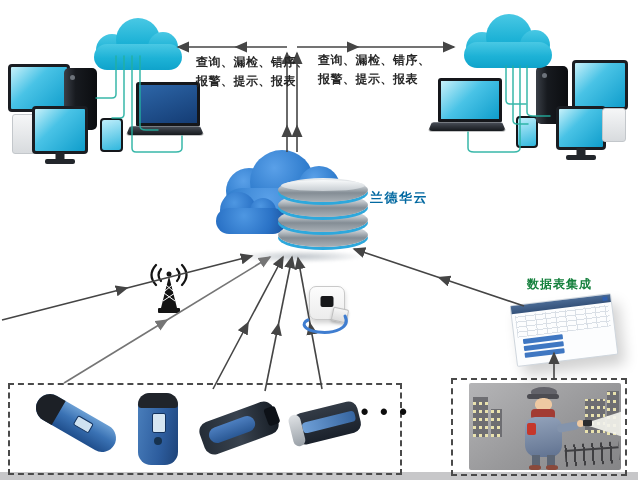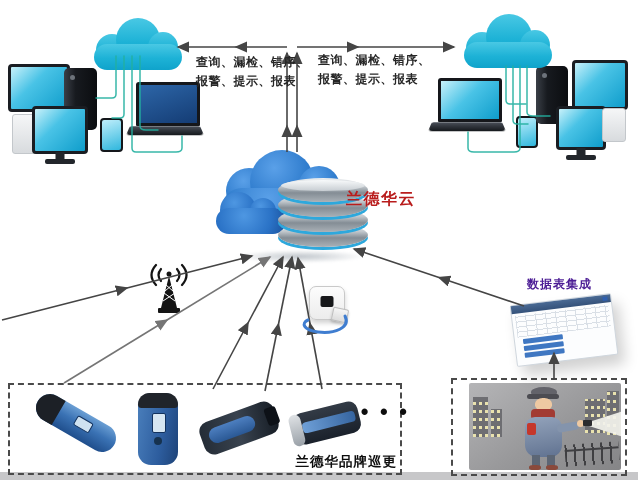--- a/index.html
+++ b/index.html
@@ -2,22 +2,22 @@
 <html><head>
 <meta charset="utf-8">
 <style>
   html,body{margin:0;padding:0;background:#fff;}
   .stage{position:relative;width:638px;height:480px;background:#fff;overflow:hidden;
          font-family:Liberation Mono, monospace;padding-left:23px;}
   .abs{position:absolute;}
 
   
   .svc{font-size:12px;font-weight:bold;color:#262626;line-height:19px;letter-spacing:.5px;white-space:nowrap;}
-  .cloudlbl{font-size:16px;font-weight:bold;color:#b91c1c;letter-spacing:1.5px;white-space:nowrap;}
-  .intlbl{font-size:12px;font-weight:bold;color:#4c1d95;letter-spacing:1px;white-space:nowrap;}
+  .cloudlbl{font-size:13px;font-weight:bold;color:#0369a1;letter-spacing:1.5px;white-space:nowrap;margin-left:24px;}
+  .intlbl{font-size:12px;font-weight:bold;color:#15803d;letter-spacing:1px;white-space:nowrap;}
   .boxlbl{font-size:13.5px;font-weight:bold;color:#0d0d0d;letter-spacing:1px;white-space:nowrap;}
   .dots{font-size:22px;font-weight:bold;color:#0d0d0d;letter-spacing:6px;white-space:nowrap;}
 
   
   .puff{position:absolute;border-radius:50%;}
   .cbase{position:absolute;border-radius:999px;}
   .cyan-fill{background:linear-gradient(180deg,#49c8e4 0%,#1db2d6 55%,#0fa3cb 100%);}
   .blue-fill{background:radial-gradient(circle at 38% 28%,#5aa0e8 0%,#2f7ccd 55%,#1f5fae 95%);}
   .blue-fill2{background:radial-gradient(circle at 40% 30%,#4e97e2 0%,#2a72c6 60%,#1b54a0 95%);}
 
@@ -244,21 +244,20 @@
     </div>
 
     <div class="abs" style="left:278px;top:12px;width:78px;height:54px;">
       <div class="devbody" style="left:6px;top:10px;width:66px;height:32px;border-radius:9px;transform:rotate(-14deg);
            background:linear-gradient(180deg,#333b46 0%,#1a212b 100%);">
         <div class="abs" style="left:8px;top:10px;width:54px;height:11px;border-radius:4px;background:linear-gradient(90deg,#6fa0d8,#35649f);"></div>
         <div class="abs" style="left:-4px;top:0;width:12px;height:32px;border-radius:6px;background:linear-gradient(#dfe2e5,#9aa1a8);"></div>
       </div>
     </div>
     <div class="abs dots" style="left:348px;top:16px;">•••</div>
-    <div class="abs boxlbl" style="right:3px;bottom:2px;">兰德华品牌巡更</div>
   </div>
 
   <div class="dashedbox" style="left:451px;top:378px;width:172px;height:94px;z-index:1">
     <div class="scene" style="left:16px;top:3px;width:152px;height:87px;">
       <div class="bld" style="left:4px;top:14px;width:15px;height:40px;"></div>
       <div class="bld" style="left:22px;top:26px;width:11px;height:28px;"></div>
       <div class="bld" style="left:116px;top:16px;width:20px;height:34px;"></div>
       <div class="bld" style="left:138px;top:8px;width:12px;height:44px;"></div>
       <div class="fence" style="left:96px;top:60px;width:54px;height:22px;transform:rotate(-4deg);"></div>
 

